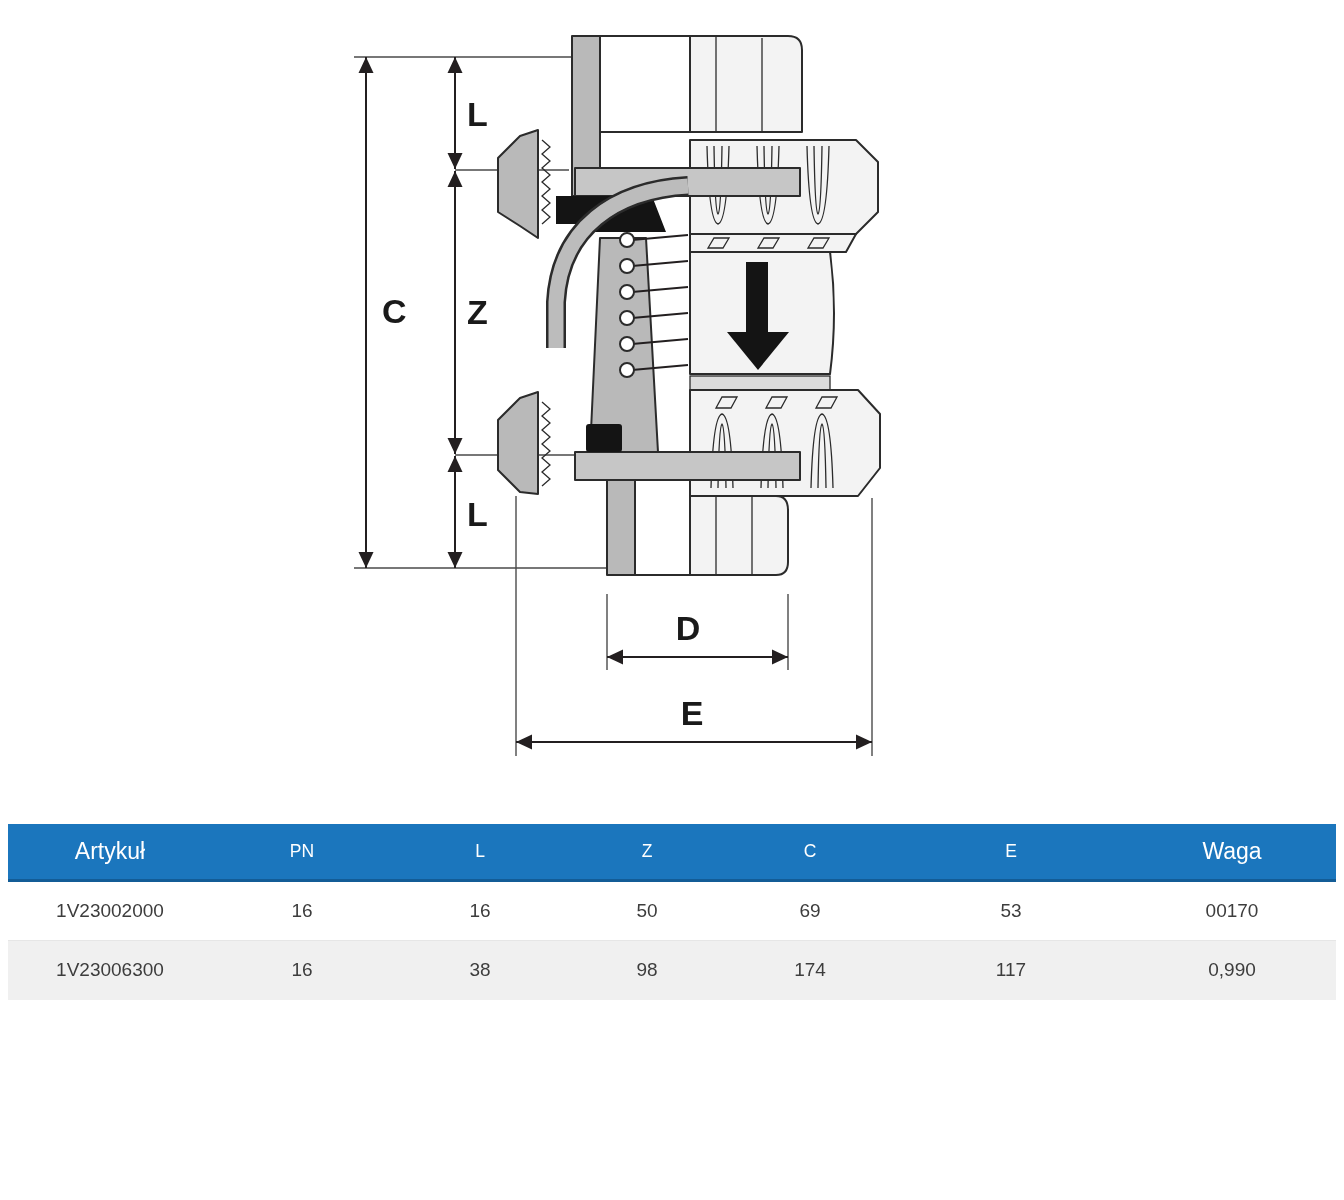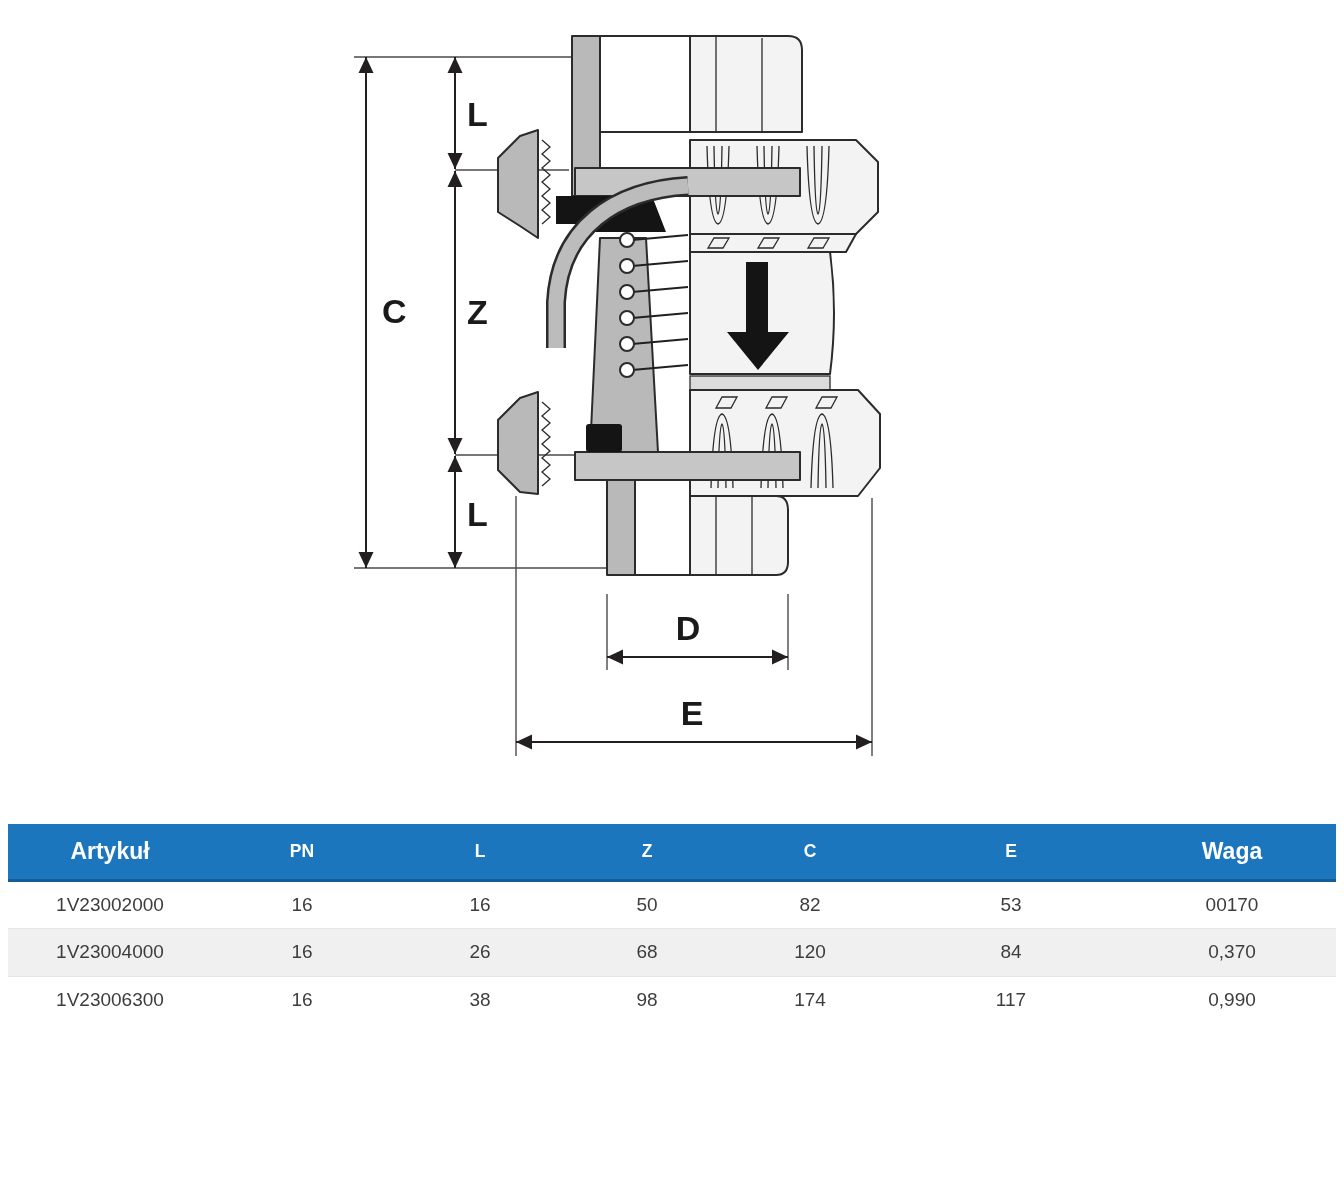--- a/index.html
+++ b/index.html
@@ -37,31 +37,31 @@
   table.spec{
     border-collapse:collapse;
     width:1328px;
     margin:12px 8px 0 8px;
     table-layout:fixed;
   }
   table.spec thead th{
     background:var(--header-bg);
     color:#ffffff;
     height:56px;
-    font-weight:bold;
+    font-weight:normal;
     font-size:17.5px;
     text-align:center;
     vertical-align:middle;
     border-bottom:3px solid var(--header-underline);
     padding:10px;
   }
   table.spec thead th:first-child,
   table.spec thead th:last-child{font-size:23px;}
   table.spec tbody td{
-    height:48px;
+    height:60px;
     text-align:center;
     vertical-align:middle;
     font-size:19px;
     color:var(--cell-text);
     padding:0;
   }
   table.spec tbody tr{background:#ffffff;border-top:1px solid #e6e6e6;}
   table.spec tbody tr:nth-child(even){background:var(--row-alt);}
   
   table.spec tbody tr:nth-child(5) td:nth-child(6){font-size:15px;}
@@ -227,32 +227,23 @@
       <th>E</th>
       <th>Waga</th>
     </tr>
   </thead>
   <tbody>
     <tr>
       <td>1V23002000</td>
       <td>16</td>
       <td>16</td>
       <td>50</td>
-      <td>82</td>
+      <td>69</td>
       <td>53</td>
       <td>00170</td>
-    </tr>
-    <tr>
-      <td>1V23004000</td>
-      <td>16</td>
-      <td>26</td>
-      <td>68</td>
-      <td>120</td>
-      <td>84</td>
-      <td>0,370</td>
     </tr>
     <tr>
       <td>1V23006300</td>
       <td>16</td>
       <td>38</td>
       <td>98</td>
       <td>174</td>
       <td>117</td>
       <td>0,990</td>
     </tr>

